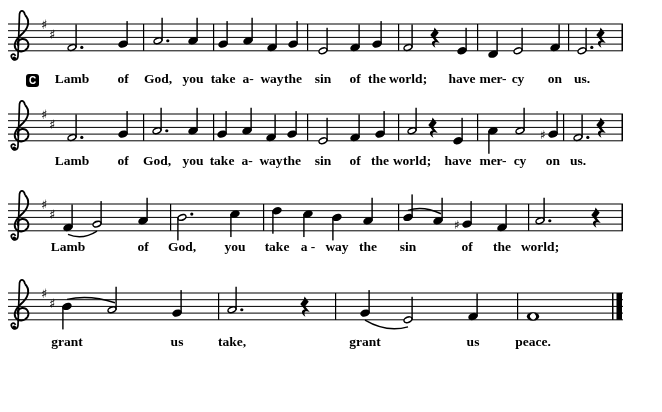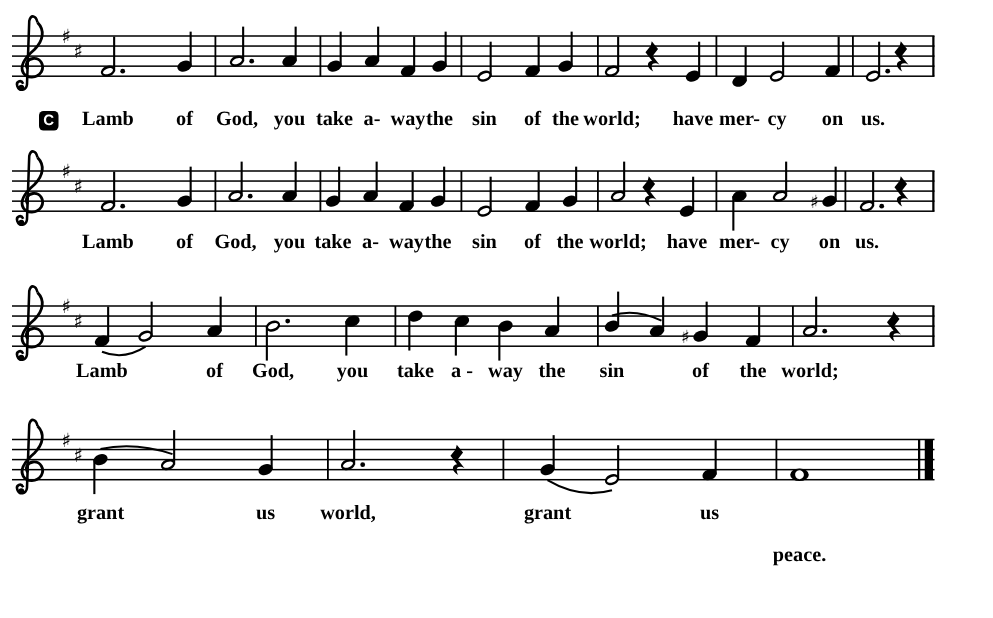--- a/index.html
+++ b/index.html
@@ -312,19 +312,19 @@
       <span class="lyric" style="left: 277px; top: 240px;">take</span>
       <span class="lyric" style="left: 308px; top: 240px;">a -</span>
       <span class="lyric" style="left: 337px; top: 240px;">way</span>
       <span class="lyric" style="left: 368px; top: 240px;">the</span>
       <span class="lyric" style="left: 408px; top: 240px;">sin</span>
       <span class="lyric" style="left: 467px; top: 240px;">of</span>
       <span class="lyric" style="left: 502px; top: 240px;">the</span>
       <span class="lyric" style="left: 540px; top: 240px;">world;</span>
       <span class="lyric" style="left: 67px; top: 335px;">grant</span>
       <span class="lyric" style="left: 177px; top: 335px;">us</span>
-      <span class="lyric" style="left: 232px; top: 335px;">world,</span>
+      <span class="lyric" style="left: 232px; top: 335px;">take,</span>
       <span class="lyric" style="left: 365px; top: 335px;">grant</span>
       <span class="lyric" style="left: 473px; top: 335px;">us</span>
-      <span class="lyric" style="left: 533px; top: 335px; margin-top: 28px;">peace.</span>
+      <span class="lyric" style="left: 533px; top: 335px;">peace.</span>
       <div class="congsym" style="left: 26px; top: 74px;">C</div>
     </div>
 </div>
 
 </body></html>

